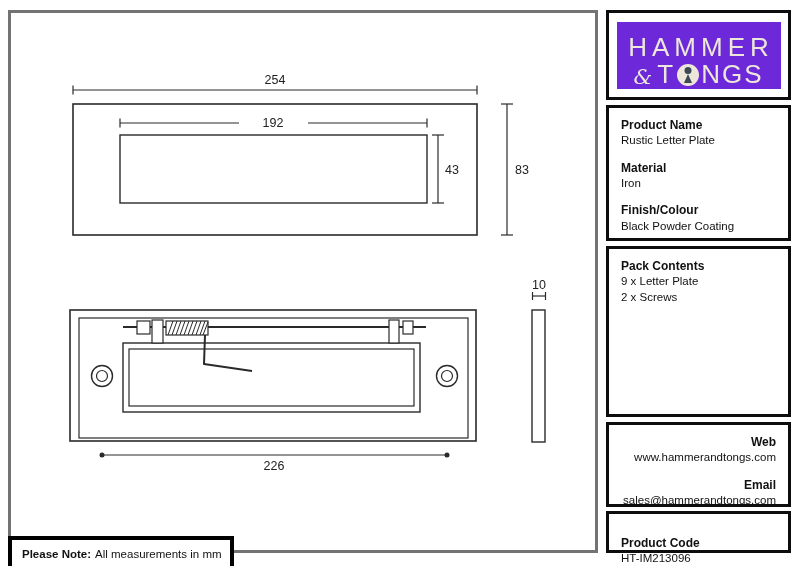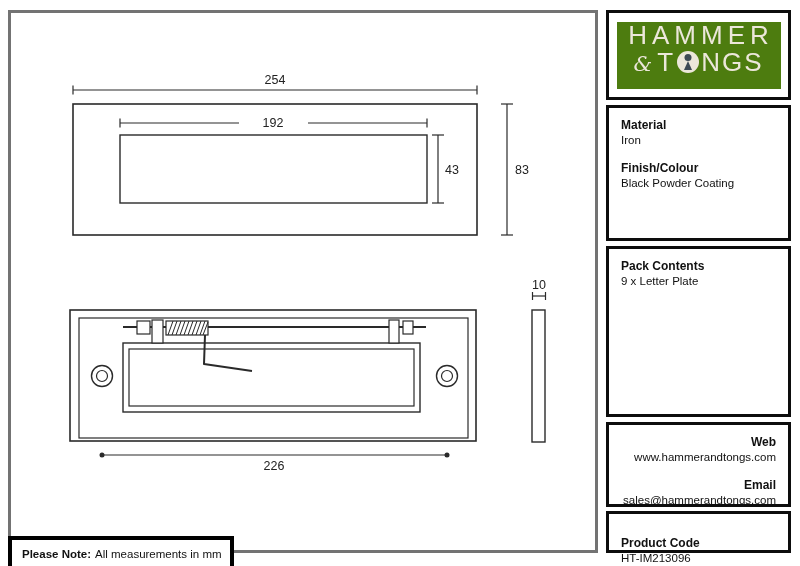--- a/index.html
+++ b/index.html
@@ -21,22 +21,22 @@
   .side-box{position:absolute;left:606px;width:185px;border:3px solid #0d0d0d;
             box-sizing:border-box;background:#fff;}
   .side-box .pad{padding:9px 12px;}
   .fld{margin-bottom:11px;}
   .fld:last-child{margin-bottom:0;}
   .fld .lbl{font-weight:bold;font-size:12px;line-height:1.35;}
   .fld .val{font-size:11.5px;line-height:1.35;}
 
   
   .logo-box{top:10px;height:90px;display:flex;align-items:center;justify-content:center;}
-  .logo{width:164px;height:67px;background:#4d7c0f;color:#ece7da;
-        display:flex;flex-direction:column;align-items:center;justify-content:flex-start;}
+  .logo{width:164px;height:67px;background:#6d28d9;color:#ece7da;
+        display:flex;flex-direction:column;align-items:center;justify-content:flex-end;}
   .logo-row1{font-size:26px;letter-spacing:5px;line-height:1.05;padding-left:5px;}
   .logo-row2{display:flex;align-items:center;font-size:26px;letter-spacing:2px;line-height:1.05;}
   .amp{font-family:"DejaVu Serif",serif;font-style:italic;font-size:21px;margin-right:3px;
        transform:translateY(2px);}
   .keyhole{width:22px;height:22px;border-radius:50%;background:#ece7da;position:relative;
            display:inline-block;margin:0 2px;}
   .keyhole::before{content:"";position:absolute;top:3px;left:50%;transform:translateX(-50%);
                    width:7px;height:7px;border-radius:50%;background:#3d4a55;}
   .keyhole::after{content:"";position:absolute;bottom:3px;left:50%;transform:translateX(-50%);
                   width:0;height:0;border-left:4px solid transparent;border-right:4px solid transparent;
@@ -165,35 +165,40 @@
           <span>T</span>
           <span class="keyhole"></span>
           <span>NGS</span>
       </div>
     </div>
   </div>
 
   <div class="side-box" style="top:105px;height:136px;">
     <div class="pad">
       <div class="fld">
+        <div class="lbl">Product Name</div>
+        <div class="val">Rustic Letter Plate</div>
+      </div>
+      <div class="fld">
         <div class="lbl">Material</div>
         <div class="val">Iron</div>
       </div>
       <div class="fld">
         <div class="lbl">Finish/Colour</div>
         <div class="val">Black Powder Coating</div>
       </div>
     </div>
   </div>
 
   <div class="side-box" style="top:246px;height:171px;">
     <div class="pad">
       <div class="fld">
         <div class="lbl">Pack Contents</div>
         <div class="val">9 x Letter Plate</div>
+        <div class="val">2 x Screws</div>
       </div>
     </div>
   </div>
 
   <div class="side-box" style="top:422px;height:85px;text-align:right;">
     <div class="pad">
       <div class="fld">
         <div class="lbl">Web</div>
         <div class="val">www.hammerandtongs.com</div>
       </div>

